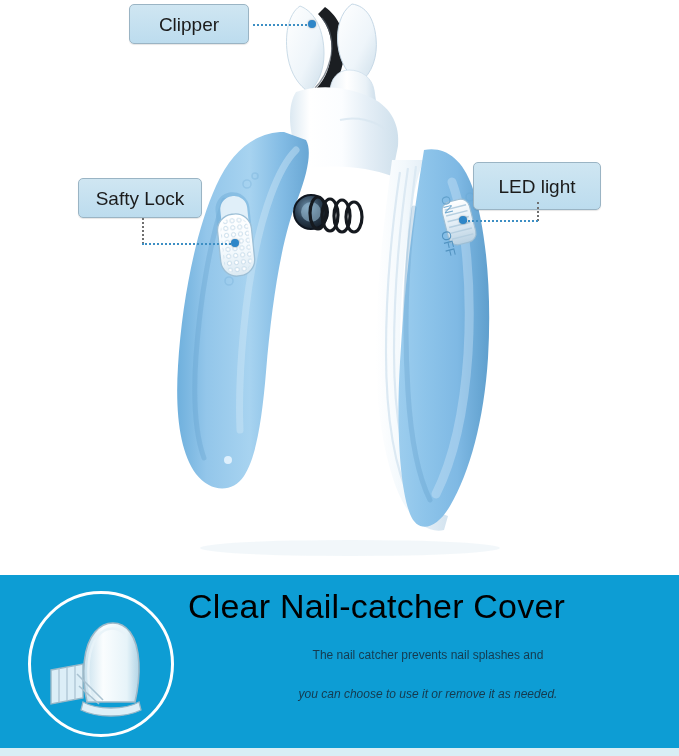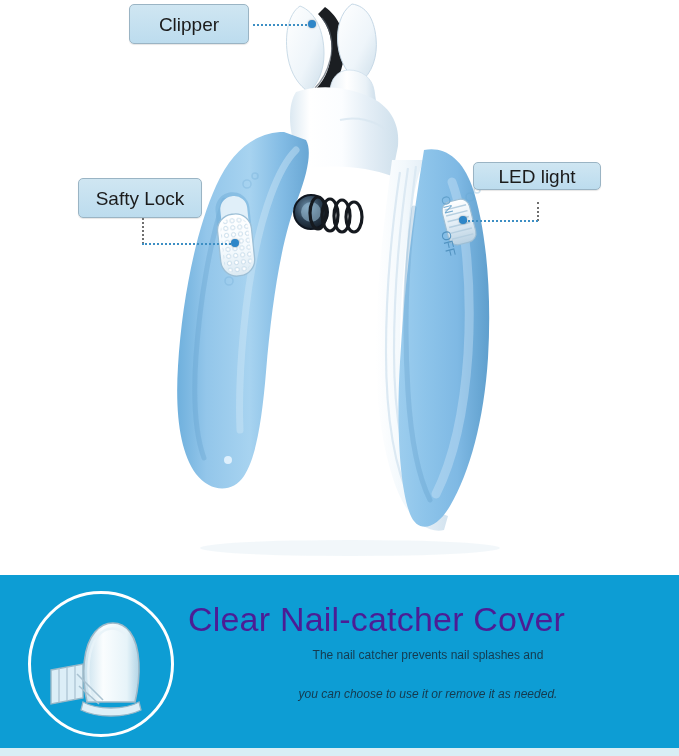--- a/index.html
+++ b/index.html
@@ -24,21 +24,21 @@
       background:#2e86c8;box-shadow:0 0 2px rgba(0,0,0,.35);}
 
   
   #banner{position:absolute;left:0;top:575px;width:679px;height:173px;
       background:#0d9dd4;overflow:hidden;}
   #banner-strip{position:absolute;left:0;top:748px;width:679px;height:8px;
       background:#d8eef5;}
   #circle-badge{position:absolute;left:28px;top:16px;width:146px;height:146px;
       border:3px solid #ffffff;border-radius:50%;box-sizing:border-box;}
   #banner-title{position:absolute;left:188px;top:12px;width:480px;
-      color:#4c1d95;font-size:34px;letter-spacing:.2px;white-space:nowrap;margin-top:13px;}
+      color:#000000;font-size:34px;letter-spacing:.2px;white-space:nowrap;}
   .banner-line{position:absolute;left:188px;width:480px;text-align:center;
       color:#153a4e;font-size:12px;}
   #banner-line1{top:73px;}
   #banner-line2{top:112px;font-style:italic;}
 </style>
 </head>
 <body>
 
 <div id="page">
 
@@ -222,21 +222,21 @@
     <div class="dotline dot-h" style="left:253px;top:24px;width:58px;"></div>
     <div class="enddot" style="left:308px;top:20px;"></div>
 
     <div class="callout-box" style="left:78px;top:178px;width:124px;height:40px;align-items:center;">
       <span>Safty Lock</span>
     </div>
     <div class="dotline dot-v" style="left:142px;top:218px;height:26px;"></div>
     <div class="dotline dot-h" style="left:142px;top:243px;width:93px;"></div>
     <div class="enddot" style="left:231px;top:239px;"></div>
 
-    <div class="callout-box" style="left:473px;top:162px;width:128px;height:28px;">
+    <div class="callout-box" style="left:473px;top:162px;width:128px;height:48px;">
       <span>LED light</span>
     </div>
     <div class="dotline dot-v" style="left:537px;top:202px;height:19px;"></div>
     <div class="dotline dot-h" style="left:465px;top:220px;width:73px;"></div>
     <div class="enddot" style="left:459px;top:216px;"></div>
   </div>
 
   <div id="banner">
 
     <div id="circle-badge">

